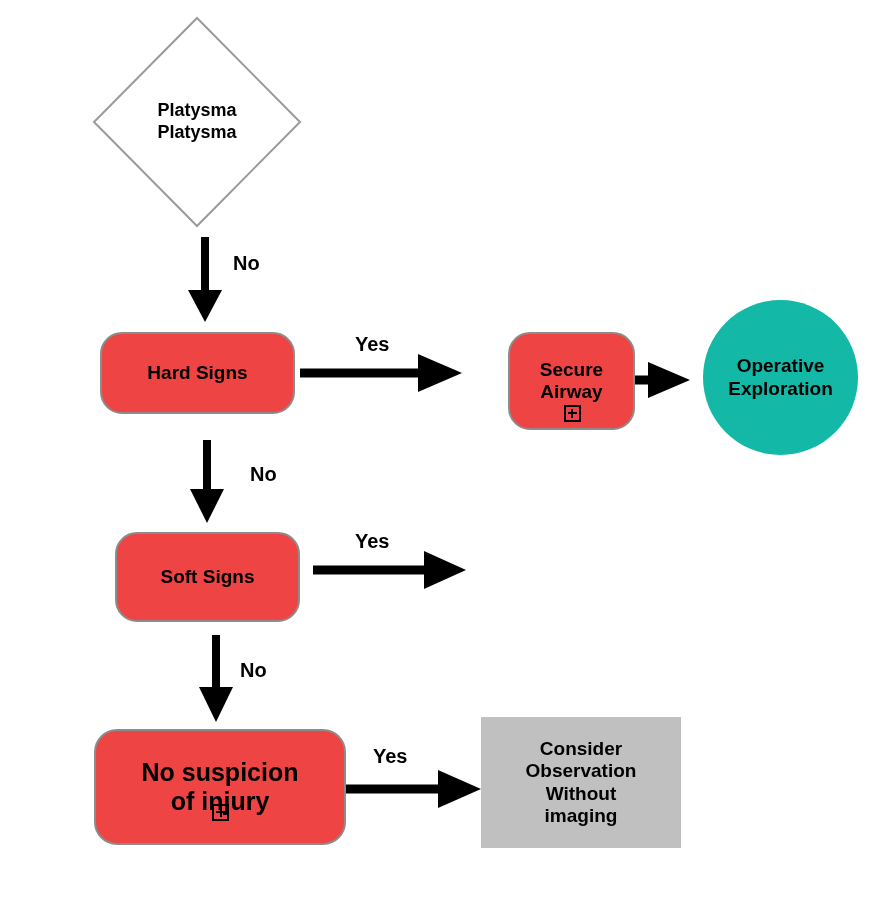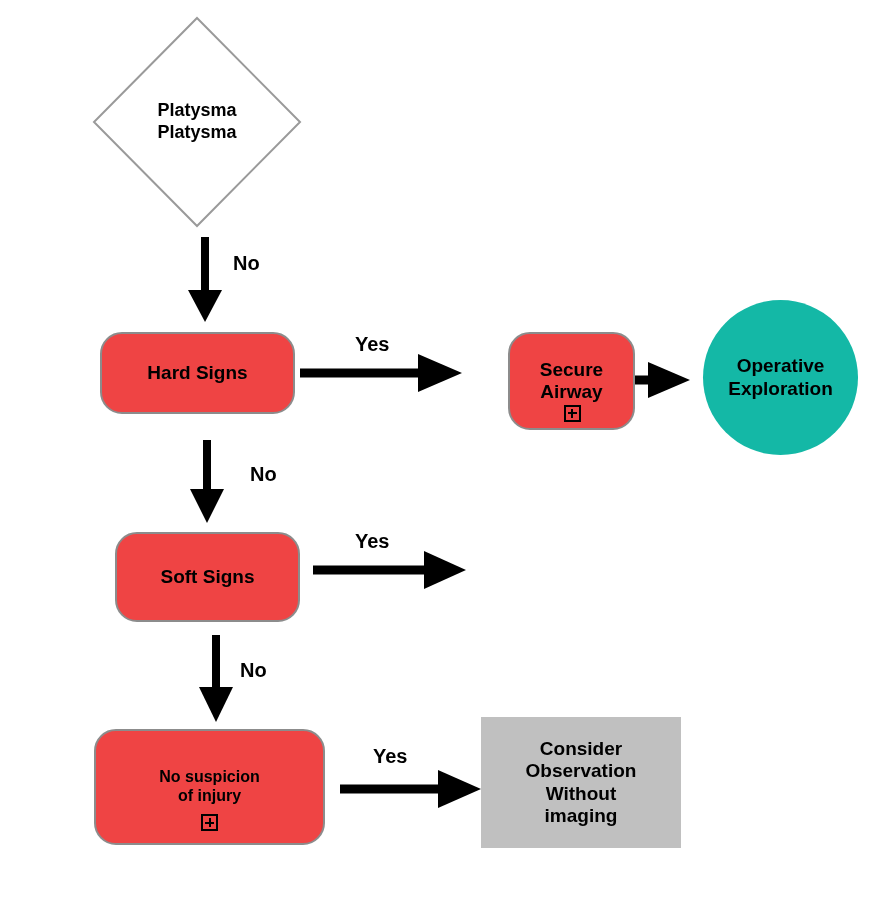--- a/index.html
+++ b/index.html
@@ -203,21 +203,21 @@
       <span>Operative</span><br>
       <span>Exploration</span>
     </span>
   </div>
 
   <div class="node rrect" style="left:115px; top:532px; width:185px; height:90px; font-size:19px;">
     <span class="inner">Soft Signs</span>
   </div>
 
 
-  <div class="node rrect" style="left:94px; top:729px; width:231px; height:116px; font-size:16px;">
+  <div class="node rrect" style="left:94px; top:729px; width:252px; height:116px; font-size:25px;border-radius:23px;">
     <span class="inner">
       <span>No suspicion</span><br>
       <span>of injury</span>
       <span class="plus-icon" style="left:50%; margin-left:-8px; top:46px;"></span>
     </span>
   </div>
 
   <div class="node prect" style="left:481px; top:717px; width:200px; height:131px; background:#c0c0c0; font-size:19px;text-align:center;">
     <span class="inner">
       <span>Consider</span><br>

